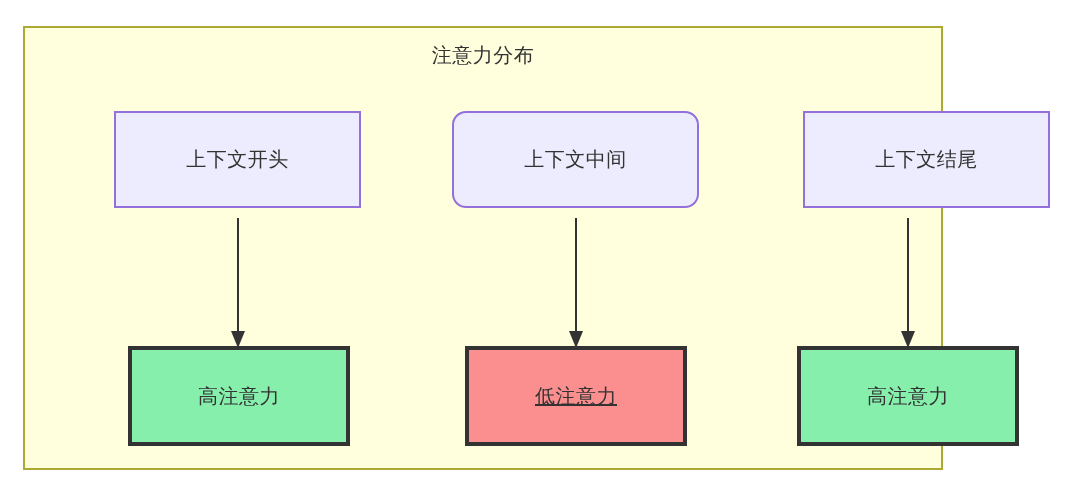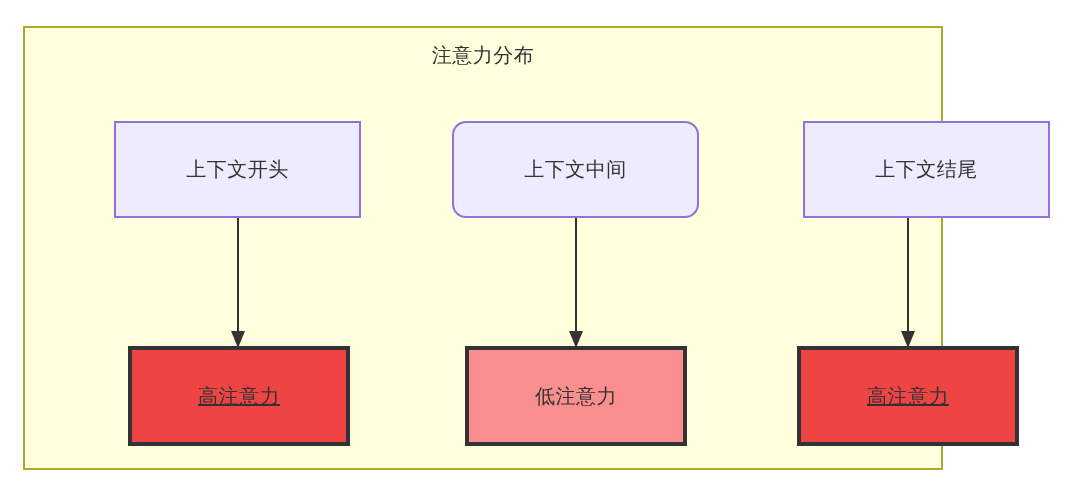--- a/index.html
+++ b/index.html
@@ -41,21 +41,21 @@
     text-align: center;
     font-size: 20px;
     color: #333333;
     line-height: 26px;
     letter-spacing: 0.5px;
   }
 
   
   .node-top {
     position: absolute;
-    top: 93px;
+    top: 83px;
     width: 247px;
     height: 97px;
     background: #ececfe;
     border: 2px solid #9370db;
     box-sizing: border-box;
     display: flex;
     align-items: center;
     justify-content: center;
     font-size: 20px;
     color: #333333;
@@ -74,24 +74,24 @@
     border: 4px solid #333333;
     box-sizing: border-box;
     display: flex;
     align-items: center;
     justify-content: center;
     font-size: 20px;
     color: #333333;
     letter-spacing: 0.5px;
   }
   .b-col-1 { left: 103px; }
-  .b-col-2 { left: 440px; }
+  .b-col-2 { left: 440px; text-decoration: underline; }
   .b-col-3 { left: 772px; }
 
-  .fill-high { background: #ef4444; text-decoration: underline; }
+  .fill-high { background: #86efac; }
   .fill-low  { background: #fb8e8e; }
 
   
   .connector {
     position: absolute;
     top: 190px;
     width: 18px;
     height: 130px;
   }
   .conn-1 { left: 204px; }

